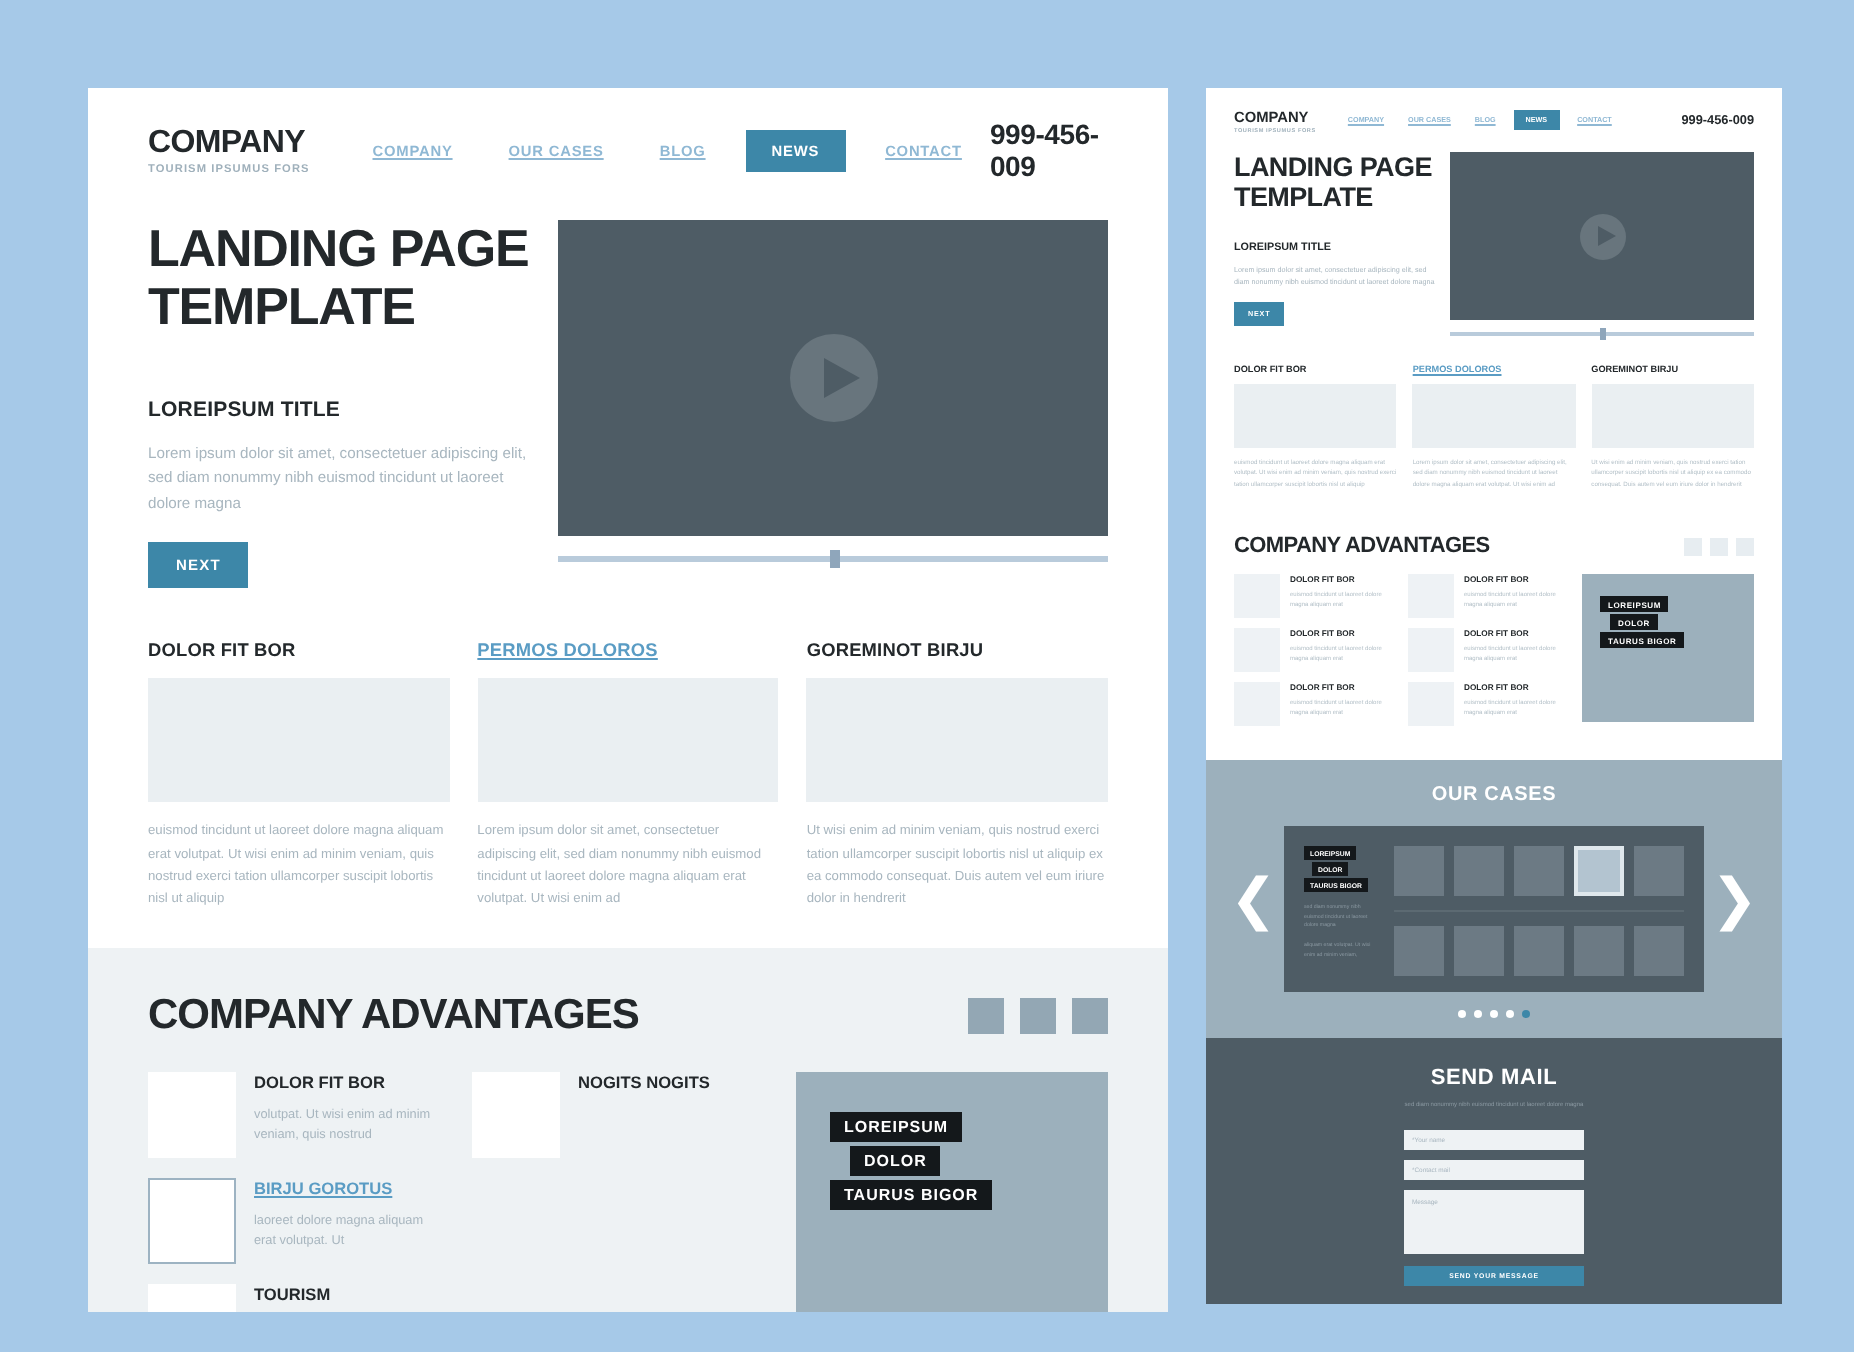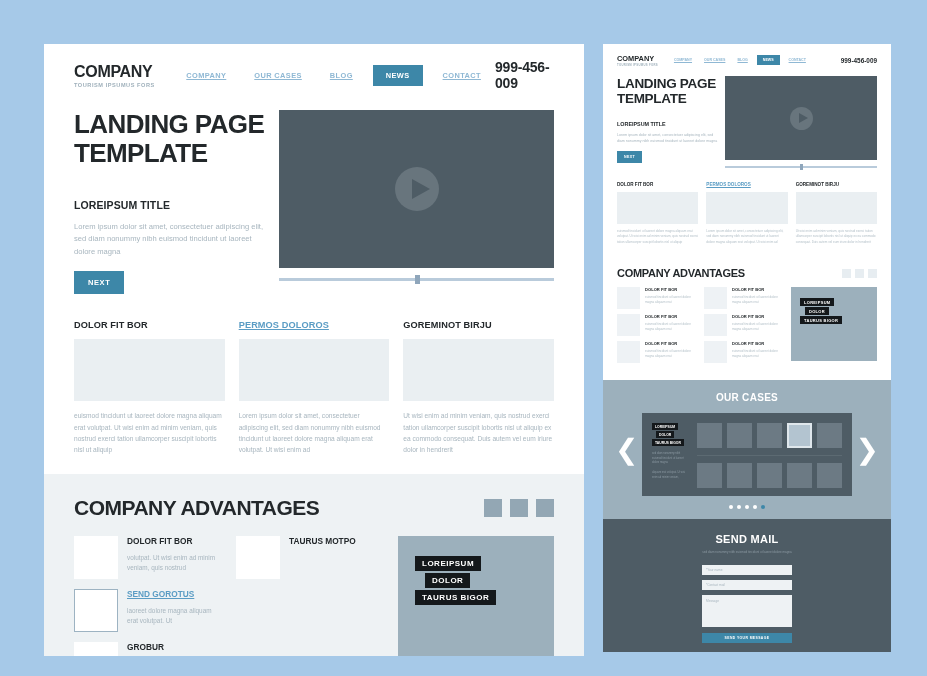--- a/index.html
+++ b/index.html
@@ -318,37 +318,37 @@
           <div class="adv-item">
             <div class="adv-box"></div>
             <div>
               <div class="adv-name">DOLOR FIT BOR</div>
               <div class="adv-desc"> volutpat. Ut wisi enim ad minim veniam, quis nostrud</div>
             </div>
           </div>
           <div class="adv-item">
             <div class="adv-box bordered"></div>
             <div>
-              <div class="adv-name link">SEND GOROTUS</div>
+              <div class="adv-name link">BIRJU GOROTUS</div>
               <div class="adv-desc">laoreet dolore magna aliquam erat volutpat. Ut</div>
             </div>
           </div>
           <div class="adv-item">
             <div class="adv-box"></div>
             <div>
-              <div class="adv-name">GROBUR</div>
+              <div class="adv-name">TOURISM</div>
 
             </div>
           </div>
         </div>
         <div class="adv-colgrp">
           <div class="adv-item">
             <div class="adv-box"></div>
             <div>
-              <div class="adv-name">TAURUS MOTPO</div>
+              <div class="adv-name">NOGITS NOGITS</div>
 
             </div>
           </div>
         </div>
         <div class="adv-promo">
           <div class="promo-tags">
             <div class="promo-tag">LOREIPSUM</div>
             <div class="promo-tag c2">DOLOR</div>
             <div class="promo-tag">TAURUS BIGOR</div>
           </div>

